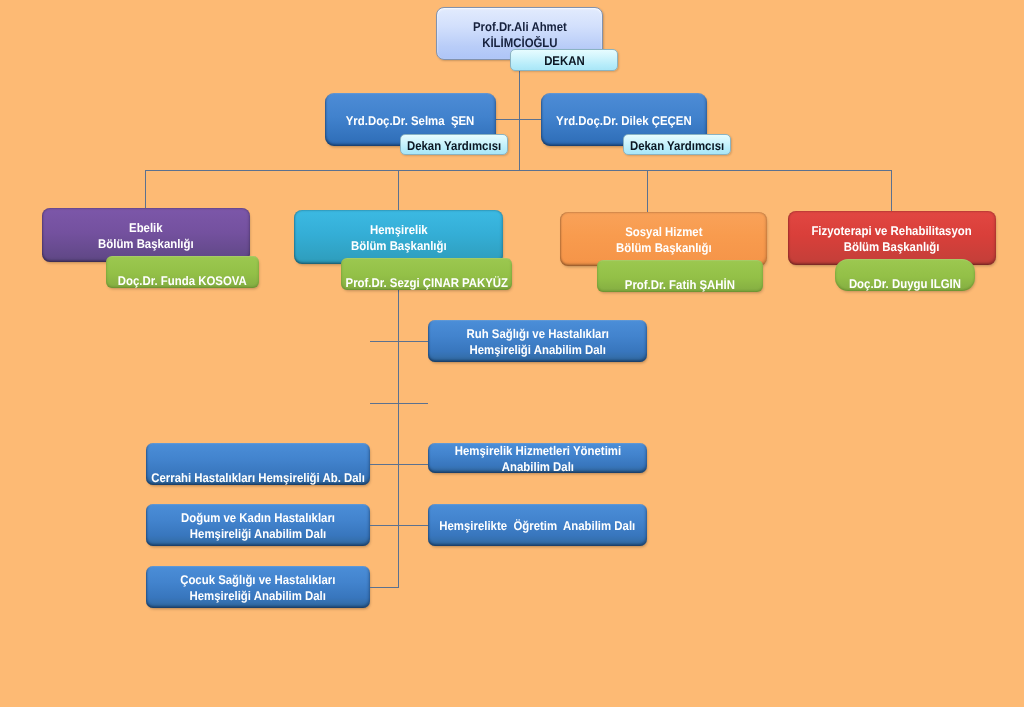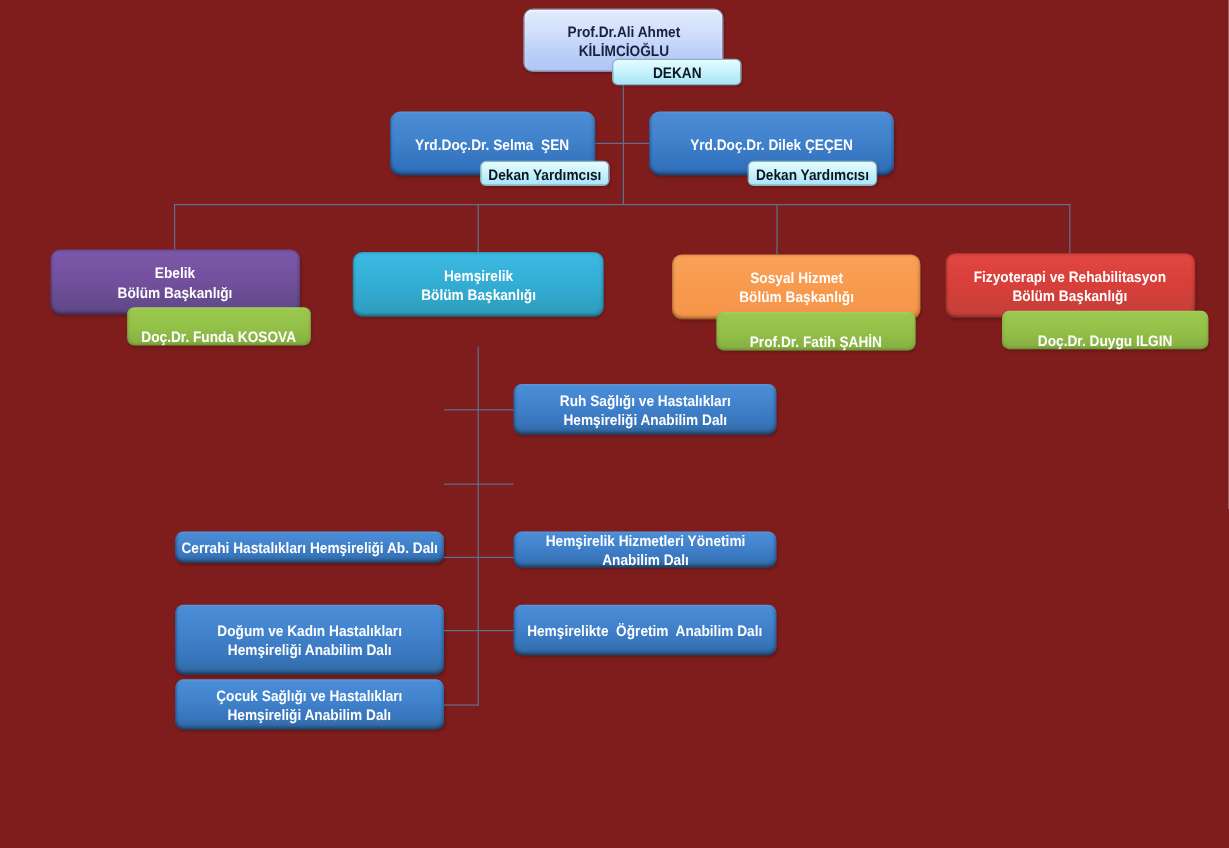--- a/index.html
+++ b/index.html
@@ -6,21 +6,21 @@
   html,body{margin:0;padding:0;}
   body{
     width:1024px;height:707px;
     background:#ffffff;
     font-family:"Liberation Sans",sans-serif;
     overflow:hidden;
     position:relative;
     -webkit-font-smoothing:antialiased;
     text-rendering:geometricPrecision;
   }
-  #stage{position:absolute;left:0;top:0;width:1024px;height:707px;background:#7f1d1d;}
+  #stage{position:absolute;left:0;top:0;width:1024px;height:707px;background:#fdba74;}
 
   .node{
     position:absolute;box-sizing:border-box;
     display:flex;align-items:center;justify-content:center;
     text-align:center;font-weight:bold;
     font-size:12.6px;line-height:16px;
   }
   .node > .t{
     display:block;white-space:pre;
     transform:translateY(var(--dy,1px)) scaleX(var(--sx,.905));
@@ -105,60 +105,63 @@
       <span class="t">DEKAN</span>
     </div>
 
   <div class="node vp" style="left:325px;top:93px;width:171px;height:53px;">
       <span class="t">Yrd.Doç.Dr. Selma  ŞEN</span>
     </div>
   <div class="node tag" style="left:400px;top:134px;width:108px;height:21px;">
       <span class="t">Dekan Yardımcısı</span>
     </div>
 
-  <div class="node vp" style="left:541px;top:93px;width:204px;height:53px;">
+  <div class="node vp" style="left:541px;top:93px;width:166px;height:53px;">
       <span class="t">Yrd.Doç.Dr. Dilek ÇEÇEN</span>
     </div>
   <div class="node tag" style="left:623px;top:134px;width:108px;height:21px;">
       <span class="t">Dekan Yardımcısı</span>
     </div>
 
   <div class="node dept purple" style="left:42px;top:208px;width:208px;height:54px;">
       <span class="t">Ebelik
 Bölüm Başkanlığı</span>
     </div>
   <div class="node green" style="left:106px;top:256px;width:153px;height:32px;">
       <span class="t">Doç.Dr. Funda KOSOVA</span>
     </div>
 
   <div class="node dept cyan" style="left:294px;top:210px;width:209px;height:54px;">
       <span class="t">Hemşirelik
 Bölüm Başkanlığı</span>
     </div>
+  <div class="node green" style="left:341px;top:258px;width:171px;height:32px;">
+      <span class="t">Prof.Dr. Sezgi ÇINAR PAKYÜZ</span>
+    </div>
 
   <div class="node dept orange" style="left:544px;top:212px;width:207px;height:54px;margin-left:16px;">
       <span class="t">Sosyal Hizmet
 Bölüm Başkanlığı</span>
     </div>
   <div class="node green" style="left:597px;top:260px;width:166px;height:32px;">
       <span class="t">Prof.Dr. Fatih ŞAHİN</span>
     </div>
 
   <div class="node dept red" style="left:788px;top:211px;width:208px;height:54px;">
       <span class="t">Fizyoterapi ve Rehabilitasyon
 Bölüm Başkanlığı</span>
     </div>
-  <div class="node green" style="left:835px;top:259px;width:172px;height:32px;">
+  <div class="node green" style="left:835px;top:259px;width:140px;height:32px;border-radius:13px;">
       <span class="t">Doç.Dr. Duygu ILGIN</span>
     </div>
 
-  <div class="node sub" style="left:146px;top:443px;width:224px;height:26px;">
+  <div class="node sub" style="left:146px;top:443px;width:224px;height:42px;align-items:flex-end;">
       <span class="t">Cerrahi Hastalıkları Hemşireliği Ab. Dalı</span>
     </div>
-  <div class="node sub" style="left:146px;top:504px;width:224px;height:58px;">
+  <div class="node sub" style="left:146px;top:504px;width:224px;height:42px;">
       <span class="t">Doğum ve Kadın Hastalıkları
 Hemşireliği Anabilim Dalı</span>
     </div>
   <div class="node sub" style="left:146px;top:566px;width:224px;height:42px;">
       <span class="t">Çocuk Sağlığı ve Hastalıkları
 Hemşireliği Anabilim Dalı</span>
     </div>
 
   <div class="node sub" style="left:428px;top:320px;width:219px;height:42px;">
       <span class="t">Ruh Sağlığı ve Hastalıkları

